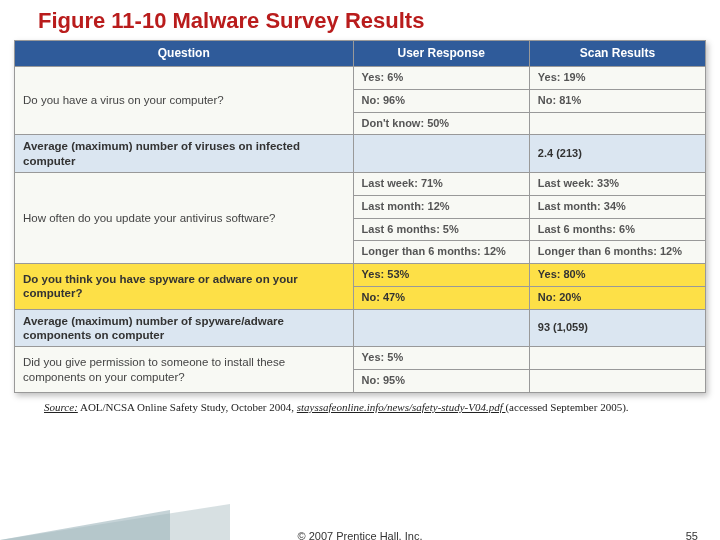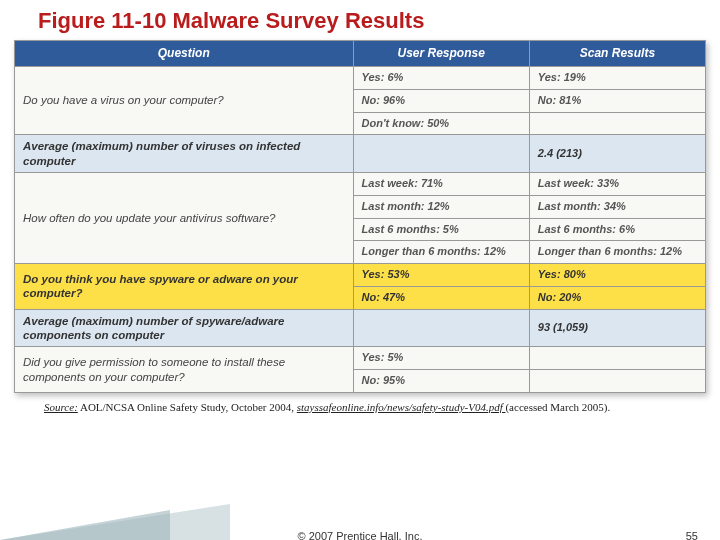--- a/index.html
+++ b/index.html
@@ -14,21 +14,20 @@
   }
   .title {
     font-family: "Trebuchet MS", Arial, sans-serif;
     font-size: 22px;
     font-weight: bold;
     color: #b91c1c;
     padding: 8px 0 6px 38px;
   }
   .table-wrap {
     padding: 0 14px 0 14px;
-    font-style: italic;
   }
   table {
     border-collapse: collapse;
     width: 100%;
     box-shadow: 2px 3px 6px rgba(0,0,0,0.25);
     font-size: 11.5px;
   }
   th, td {
     border: 1px solid #999;
     padding: 4px 8px;
@@ -172,21 +171,21 @@
         </tr>
         <tr class="sec-light">
           <td class="resp">No: 95%</td>
           <td class="resp"></td>
         </tr>
       </tbody>
 </table>
 </div>
 
 <div class="source">
-  <span class="lbl">Source:</span><span class="txt">  AOL/NCSA Online Safety Study, October 2004, </span><span class="url">stayssafeonline.info/news/safety-study-V04.pdf </span><span class="txt">(accessed March 2005).</span>
+  <span class="lbl">Source:</span><span class="txt">  AOL/NCSA Online Safety Study, October 2004, </span><span class="url">stayssafeonline.info/news/safety-study-V04.pdf </span><span class="txt">(accessed September 2005).</span>
 </div>
 
 <div class="wedge"></div>
 <div class="wedge2"></div>
 
 <div class="footer">
   <span class="copyright">© 2007 Prentice Hall, Inc.</span>
   <span class="pagenum">55</span>
 </div>
 

